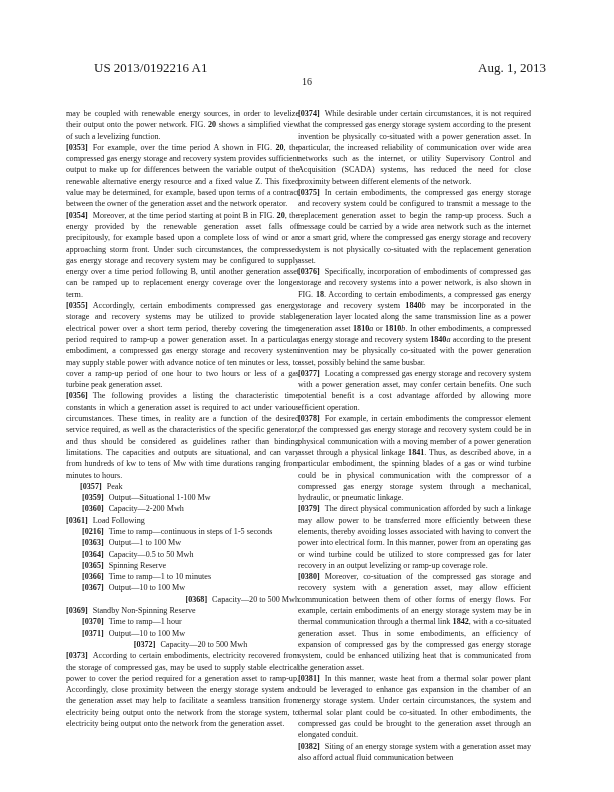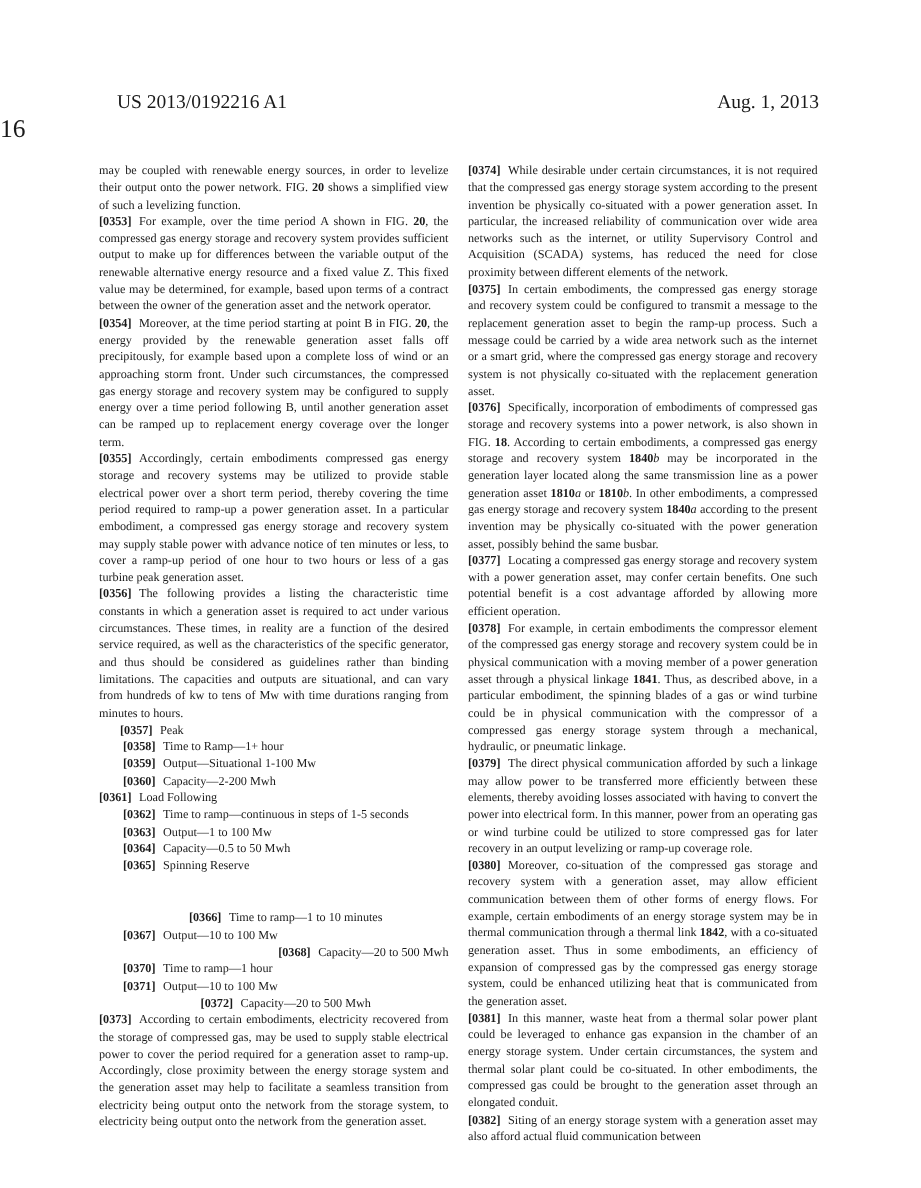--- a/index.html
+++ b/index.html
@@ -1,25 +1,25 @@
 <!DOCTYPE html>
 <html><head>
 <meta charset="utf-8">
 <style>
   html, body { margin: 0; padding: 0; background: #ffffff; }
   body { width: 614px; height: 792px; position: relative; overflow: hidden; color: #1a1a1a;
          font-family: "Liberation Serif", "DejaVu Serif", serif; }
   .hdr { position: absolute; top: 60px; font-size: 13px; letter-spacing: 0; }
-  .hdr-left { left: 78px; }
+  .hdr-left { left: 94px; }
   .hdr-right { right: 68px; }
-  .pageno { position: absolute; top: 76px; left: 0; width: 614px; text-align: left; font-size: 17px; }
+  .pageno { position: absolute; top: 76px; left: 0; width: 614px; text-align: center; font-size: 10px; }
   .col { position: absolute; top: 108px; width: 233px; font-size: 8.15px; line-height: 11.3px;
          text-align: justify; hyphens: manual; }
   .col-left { left: 66px; }
-  .col-right { left: 312px; }
+  .col-right { left: 298px; }
   .col p { margin: 0; }
   .pn { font-weight: bold; margin-right: 5px; }
   .ind1 { padding-left: 8px; }
   .ind2 { padding-left: 16px; text-indent: 0; }
   b { font-weight: bold; }
   i { font-style: italic; }
 </style>
 </head>
 <body>
 
@@ -28,31 +28,31 @@
 <div class="pageno">16</div>
 
 <div class="col col-left">
   <p>may be coupled with renewable energy sources, in order to levelize their output onto the power network. FIG. <b>20</b> shows a simplified view of such a levelizing function.</p>
   <p><span class="pn">[0353]</span><span>For example, over the time period A shown in FIG. <b>20</b>, the compressed gas energy storage and recovery system provides sufficient output to make up for differences between the variable output of the renewable alternative energy resource and a fixed value Z. This fixed value may be determined, for example, based upon terms of a contract between the owner of the generation asset and the network operator.</span></p>
   <p><span class="pn">[0354]</span><span>Moreover, at the time period starting at point B in FIG. <b>20</b>, the energy provided by the renewable generation asset falls off precipitously, for example based upon a complete loss of wind or an approaching storm front. Under such circumstances, the compressed gas energy storage and recovery system may be configured to supply energy over a time period following B, until another generation asset can be ramped up to replacement energy coverage over the longer term.</span></p>
   <p><span class="pn">[0355]</span><span>Accordingly, certain embodiments compressed gas energy storage and recovery systems may be utilized to provide stable electrical power over a short term period, thereby covering the time period required to ramp-up a power generation asset. In a particular embodiment, a compressed gas energy storage and recovery system may supply stable power with advance notice of ten minutes or less, to cover a ramp-up period of one hour to two hours or less of a gas turbine peak generation asset.</span></p>
   <p><span class="pn">[0356]</span><span>The following provides a listing the characteristic time constants in which a generation asset is required to act under various circumstances. These times, in reality are a function of the desired service required, as well as the characteristics of the specific generator, and thus should be considered as guidelines rather than binding limitations. The capacities and outputs are situational, and can vary from hundreds of kw to tens of Mw with time durations ranging from minutes to hours.</span></p>
   <div id="list-host">
       <p class="ind1" style="padding-left: 14px; text-align: left;"><span class="pn">[0357]</span><span>Peak</span></p>
-      <p class="ind2" style="padding-left: 16px; text-indent: 0px; text-align: left;"><span class="pn">[0358]</span><span>Time to Ramp—1+ hour</span></p>
       <p class="ind2" style="padding-left: 16px; text-indent: 0px; text-align: left;"><span class="pn">[0359]</span><span>Output—Situational 1-100 Mw</span></p>
       <p class="ind2" style="padding-left: 16px; text-indent: 0px; text-align: left;"><span class="pn">[0360]</span><span>Capacity—2-200 Mwh</span></p>
       <p class="ind1" style="padding-left: 0px; text-align: left;"><span class="pn">[0361]</span><span>Load Following</span></p>
-      <p class="ind2" style="padding-left: 16px; text-indent: 0px; text-align: left;"><span class="pn">[0362]</span><span>Time to ramp—continuous in steps of 1-5 seconds</span></p>
+      <p class="ind2" style="padding-left: 16px; text-indent: 0px; text-align: left;"><span class="pn">[0216]</span><span>Time to ramp—continuous in steps of 1-5 seconds</span></p>
       <p class="ind2" style="padding-left: 16px; text-indent: 0px; text-align: left;"><span class="pn">[0363]</span><span>Output—1 to 100 Mw</span></p>
       <p class="ind2" style="padding-left: 16px; text-indent: 0px; text-align: left;"><span class="pn">[0364]</span><span>Capacity—0.5 to 50 Mwh</span></p>
       <p class="ind1" style="padding-left: 16px; text-align: left;"><span class="pn">[0365]</span><span>Spinning Reserve</span></p>
-      <p class="ind2" style="padding-left: 16px; text-indent: 0px; text-align: center; margin-top: 24px;"><span class="pn">[0366]</span><span>Time to ramp—1 to 10 minutes</span></p>
+      <p class="ind2" style="padding-left: 16px; text-indent: 0px; text-align: left;"><span class="pn">[0366]</span><span>Time to ramp—1 to 10 minutes</span></p>
       <p class="ind2" style="padding-left: 16px; text-indent: 0px; text-align: left;"><span class="pn">[0367]</span><span>Output—10 to 100 Mw</span></p>
       <p class="ind2" style="padding-left: 16px; text-indent: 0px; text-align: right;"><span class="pn">[0368]</span><span>Capacity—20 to 500 Mwh</span></p>
+      <p class="ind1" style="padding-left: 0px; text-align: left;"><span class="pn">[0369]</span><span>Standby Non-Spinning Reserve</span></p>
       <p class="ind2" style="padding-left: 16px; text-indent: 0px; text-align: left;"><span class="pn">[0370]</span><span>Time to ramp—1 hour</span></p>
       <p class="ind2" style="padding-left: 16px; text-indent: 0px; text-align: left;"><span class="pn">[0371]</span><span>Output—10 to 100 Mw</span></p>
       <p class="ind2" style="padding-left: 16px; text-indent: 0px; text-align: center;"><span class="pn">[0372]</span><span>Capacity—20 to 500 Mwh</span></p>
     </div>
   <p><span class="pn">[0373]</span><span>According to certain embodiments, electricity recovered from the storage of compressed gas, may be used to supply stable electrical power to cover the period required for a generation asset to ramp-up. Accordingly, close proximity between the energy storage system and the generation asset may help to facilitate a seamless transition from electricity being output onto the network from the storage system, to electricity being output onto the network from the generation asset.</span></p>
 </div>
 
 <div class="col col-right">
   <p><span class="pn">[0374]</span><span>While desirable under certain circumstances, it is not required that the compressed gas energy storage system according to the present invention be physically co-situated with a power generation asset. In particular, the increased reliability of communication over wide area networks such as the internet, or utility Supervisory Control and Acquisition (SCADA) systems, has reduced the need for close proximity between different elements of the network.</span></p>
   <p><span class="pn">[0375]</span><span>In certain embodiments, the compressed gas energy storage and recovery system could be configured to transmit a message to the replacement generation asset to begin the ramp-up process. Such a message could be carried by a wide area network such as the internet or a smart grid, where the compressed gas energy storage and recovery system is not physically co-situated with the replacement generation asset.</span></p>

